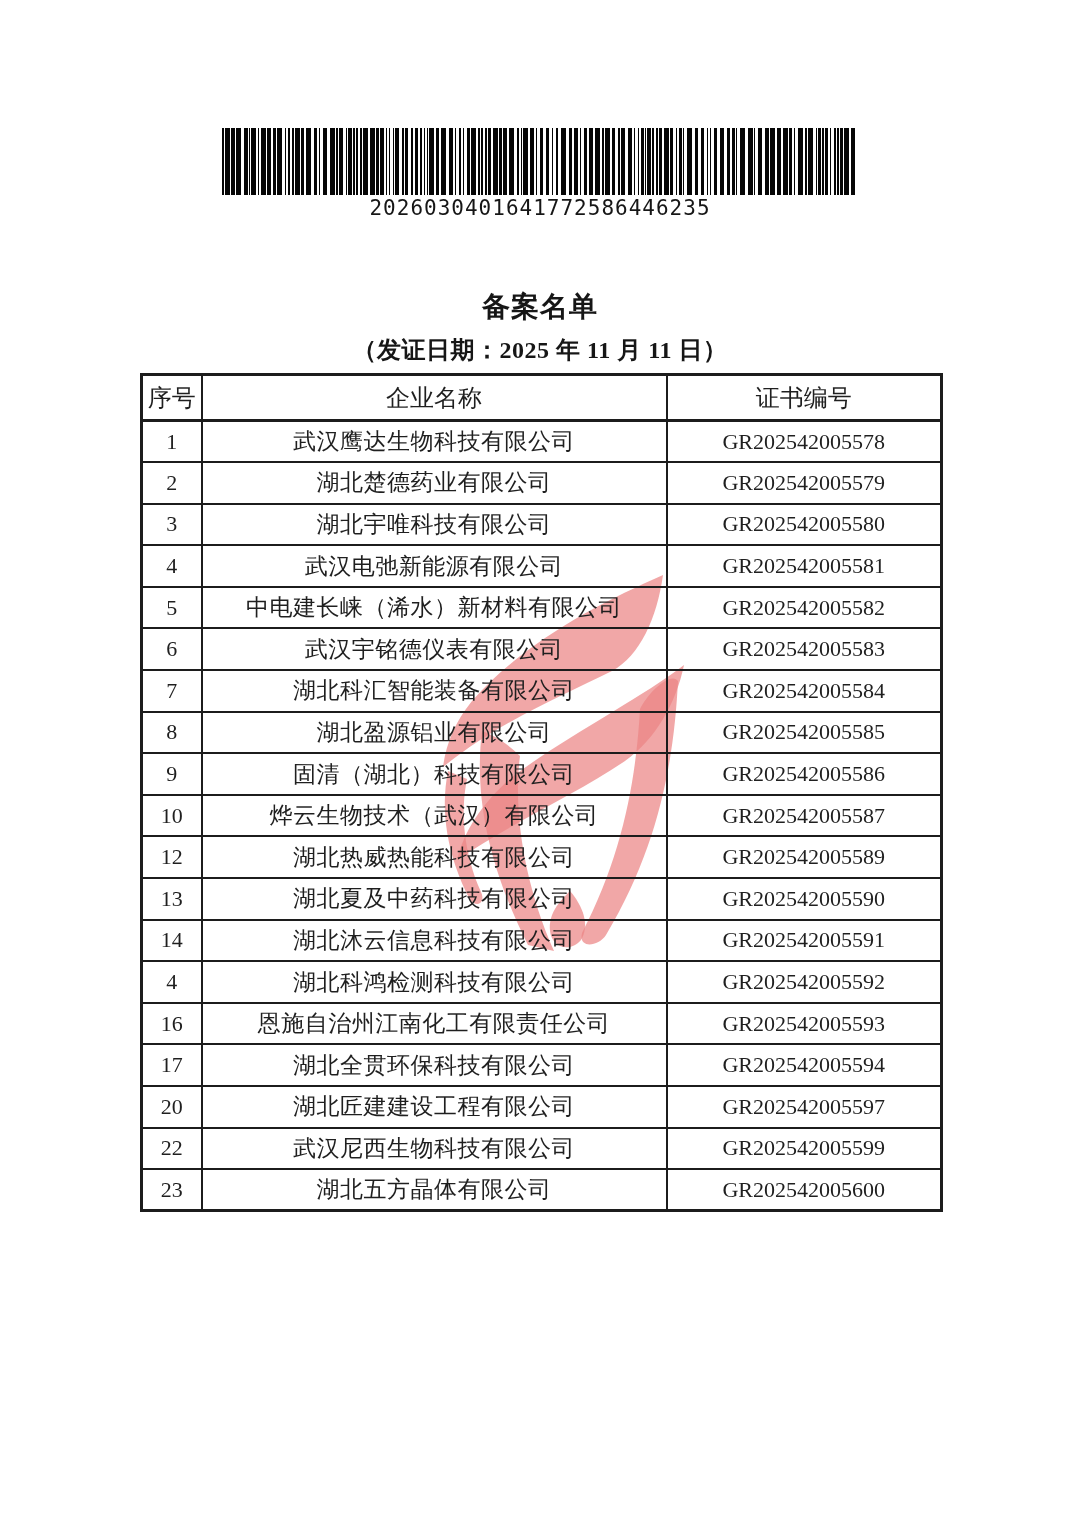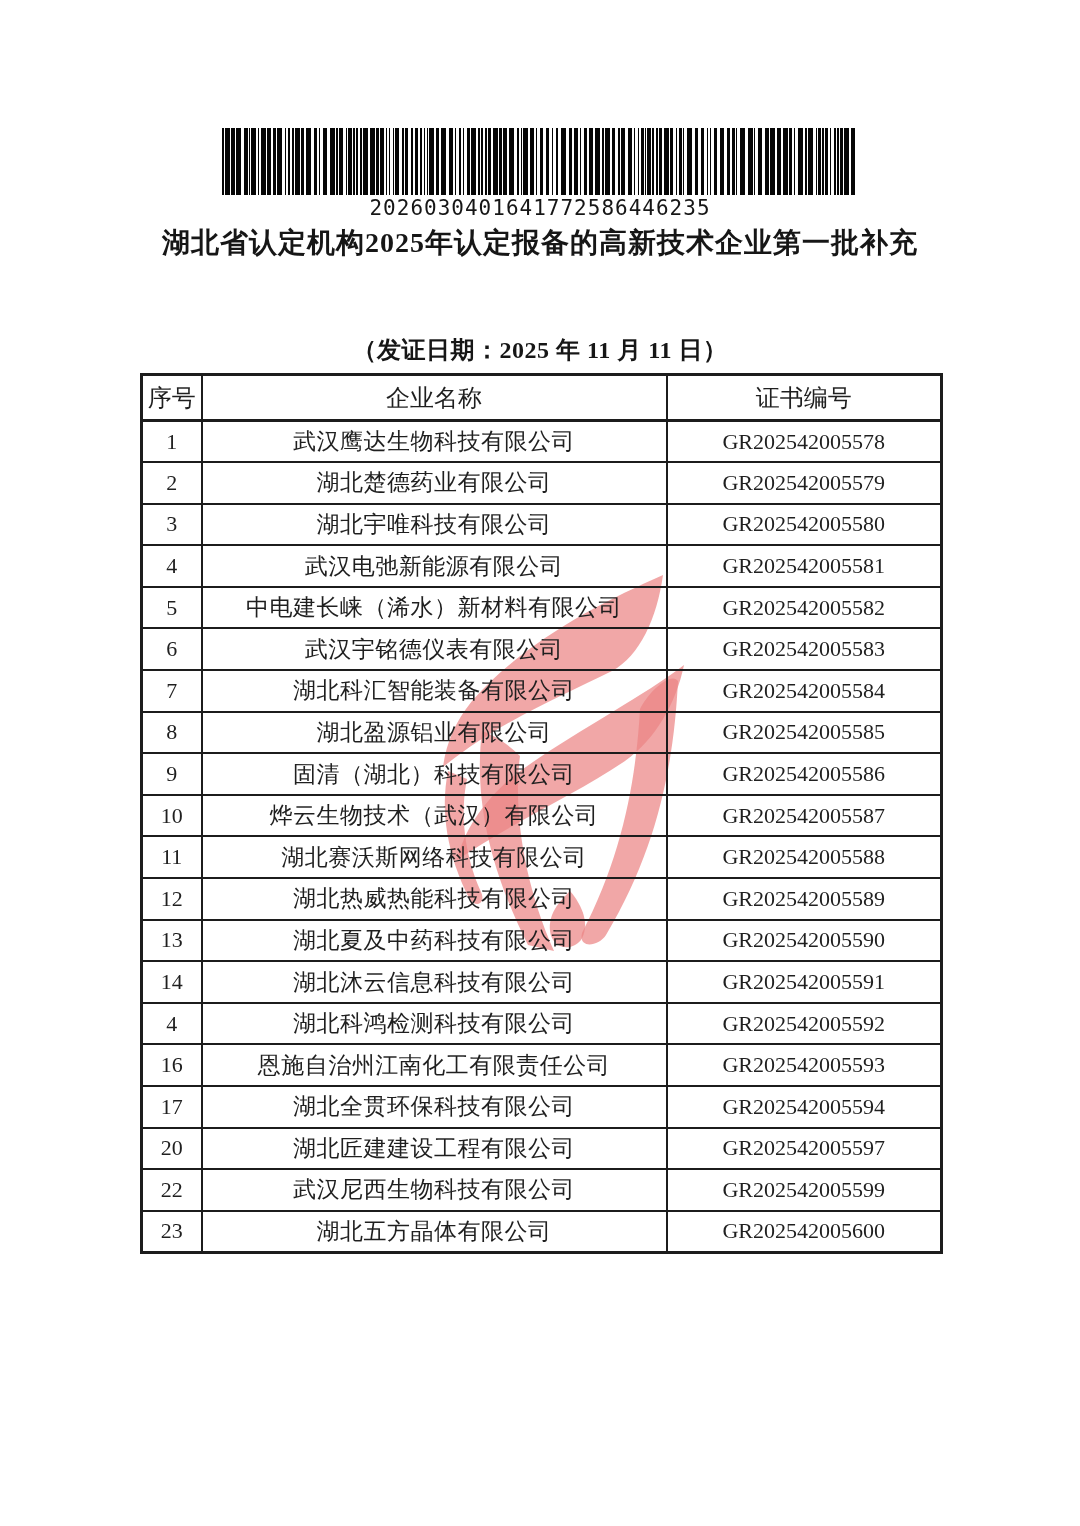--- a/index.html
+++ b/index.html
@@ -204,21 +204,21 @@
         <span style="width: 1px; margin-right: 3px;"></span>
         <span style="width: 2px; margin-right: 1px;"></span>
         <span style="width: 2px; margin-right: 1px;"></span>
         <span style="width: 3px; margin-right: 1px;"></span>
         <span style="width: 5px; margin-right: 2px;"></span>
         <span style="width: 4px; margin-right: 3px;"></span>
       </div>
     <div class="barcode-number">2026030401641772586446235</div>
   </div>
 
-  <div class="doc-title-line1">湖北省认定机构2025年认定报备的高新技术企业第一批补充</div>
+  <div class="doc-title-line2">备案名单</div>
   <div class="issue-date">（发证日期：2025 年 11 月 11 日）</div>
 
   <svg class="watermark" viewBox="0 0 282 405" aria-hidden="true">
     <g fill="#ec8585" fill-opacity="0.72">
 
       <path d="M243 22 C180 50 105 88 52 148 C34 170 26 192 23 214
                C80 168 140 144 192 118 C220 103 237 65 243 22 Z"></path>
 
       <path d="M264 112 C220 146 148 182 92 224 C62 250 44 278 37 307
                C95 268 158 240 205 208 C236 186 256 150 264 112 Z"></path>
@@ -295,25 +295,20 @@
       <td class="seq">9</td>
       <td class="name">固清（湖北）科技有限公司</td>
       <td class="cert">GR202542005586</td>
     </tr>
         <tr>
       <td class="seq">10</td>
       <td class="name">烨云生物技术（武汉）有限公司</td>
       <td class="cert">GR202542005587</td>
     </tr>
         <tr>
-      <td class="seq">11</td>
-      <td class="name">湖北赛沃斯网络科技有限公司</td>
-      <td class="cert">GR202542005588</td>
-    </tr>
-        <tr>
       <td class="seq">12</td>
       <td class="name">湖北热威热能科技有限公司</td>
       <td class="cert">GR202542005589</td>
     </tr>
         <tr>
       <td class="seq">13</td>
       <td class="name">湖北夏及中药科技有限公司</td>
       <td class="cert">GR202542005590</td>
     </tr>
         <tr>

